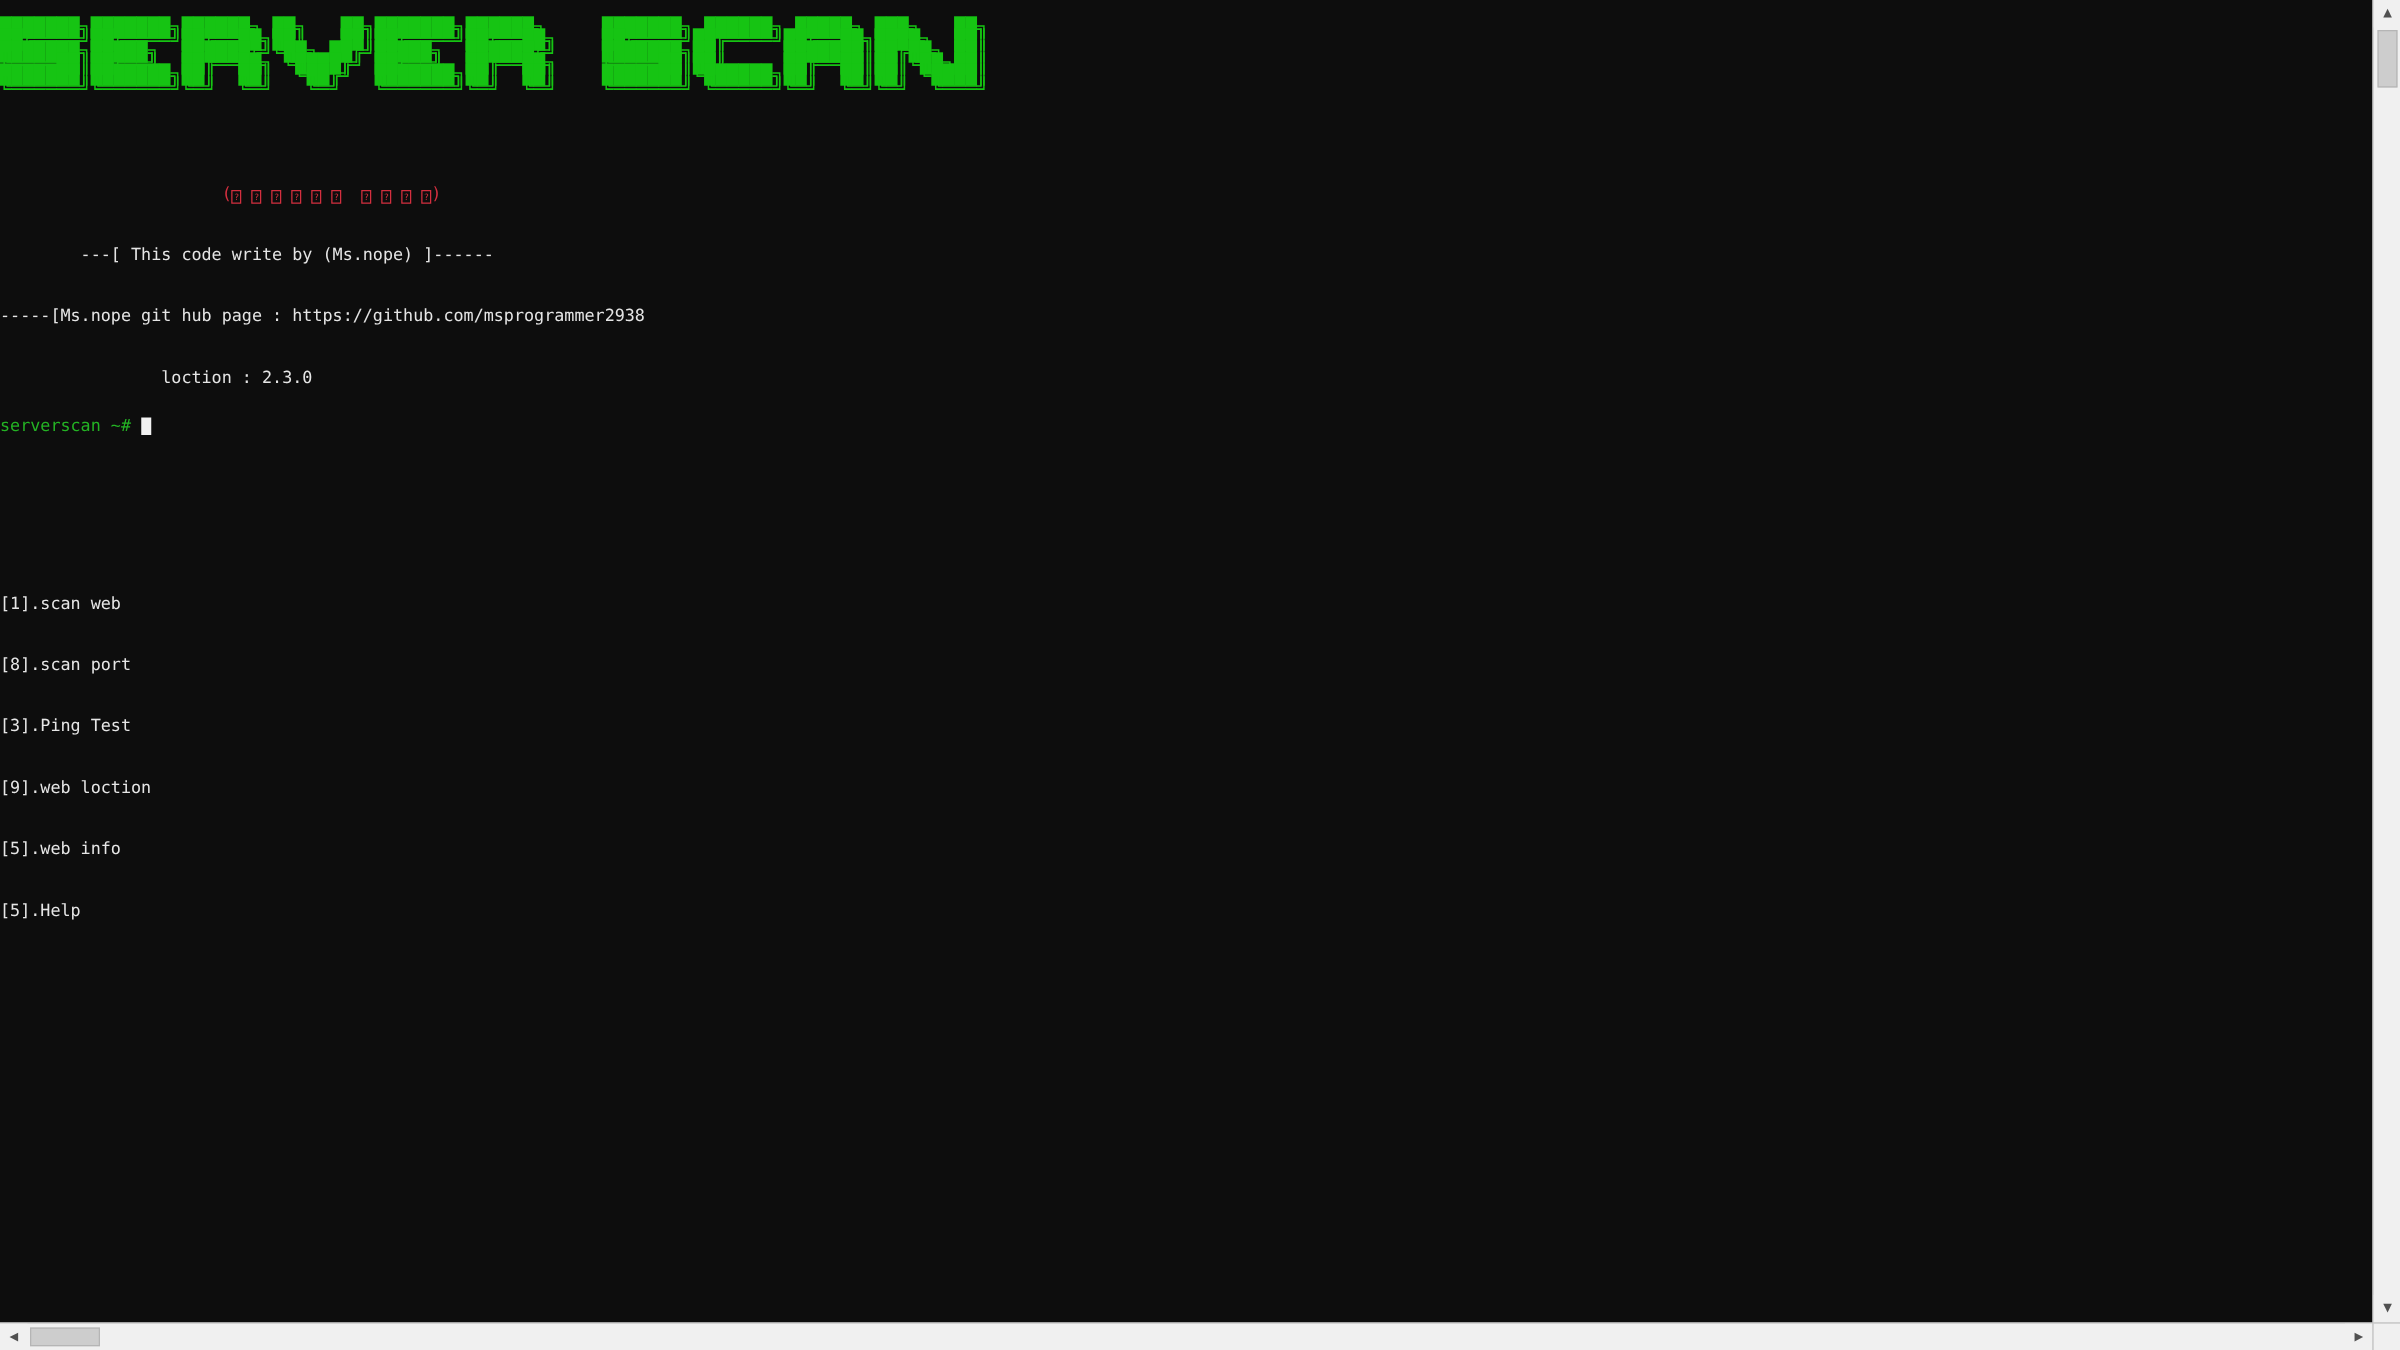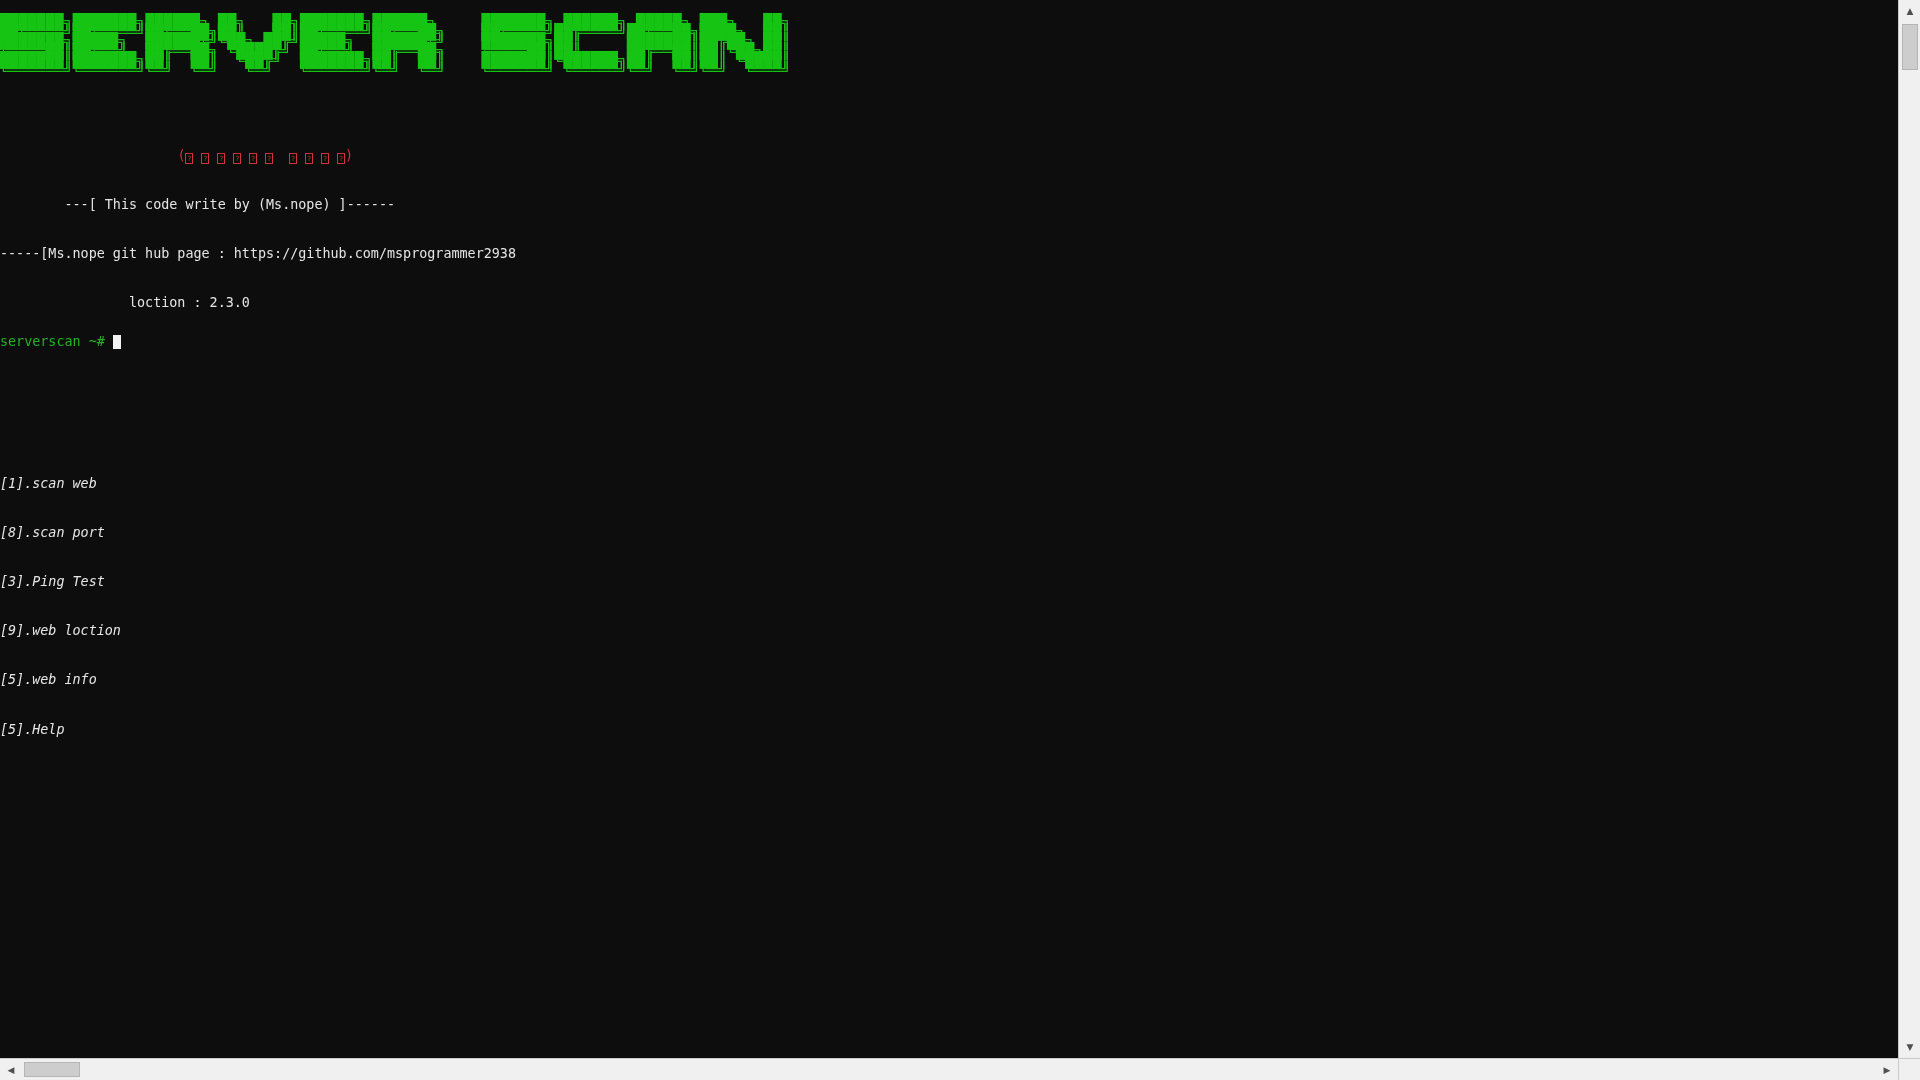--- a/index.html
+++ b/index.html
@@ -55,21 +55,21 @@
     left: 0px;
     top: 82px;
     font-family: "DejaVu Sans Mono", "Liberation Mono", monospace;
     font-size: 13.4px;
     line-height: 16.4px;
     white-space: pre;
   }
   .line { white-space: pre; display: block; height: 16.4px; }
   .green  { color: #e5e5e5; }
   .red    { color: #d32f3f; }
-  .white  { color: #e6e6e6; font-style: italic; }
+  .white  { color: #e6e6e6; }
   .blank  { height: 16.4px; }
 
   
   .tofu {
     display: inline-block;
     width: 7.9px;
     height: 11px;
     border: 1px solid #d32f3f;
     box-sizing: border-box;
     position: relative;

